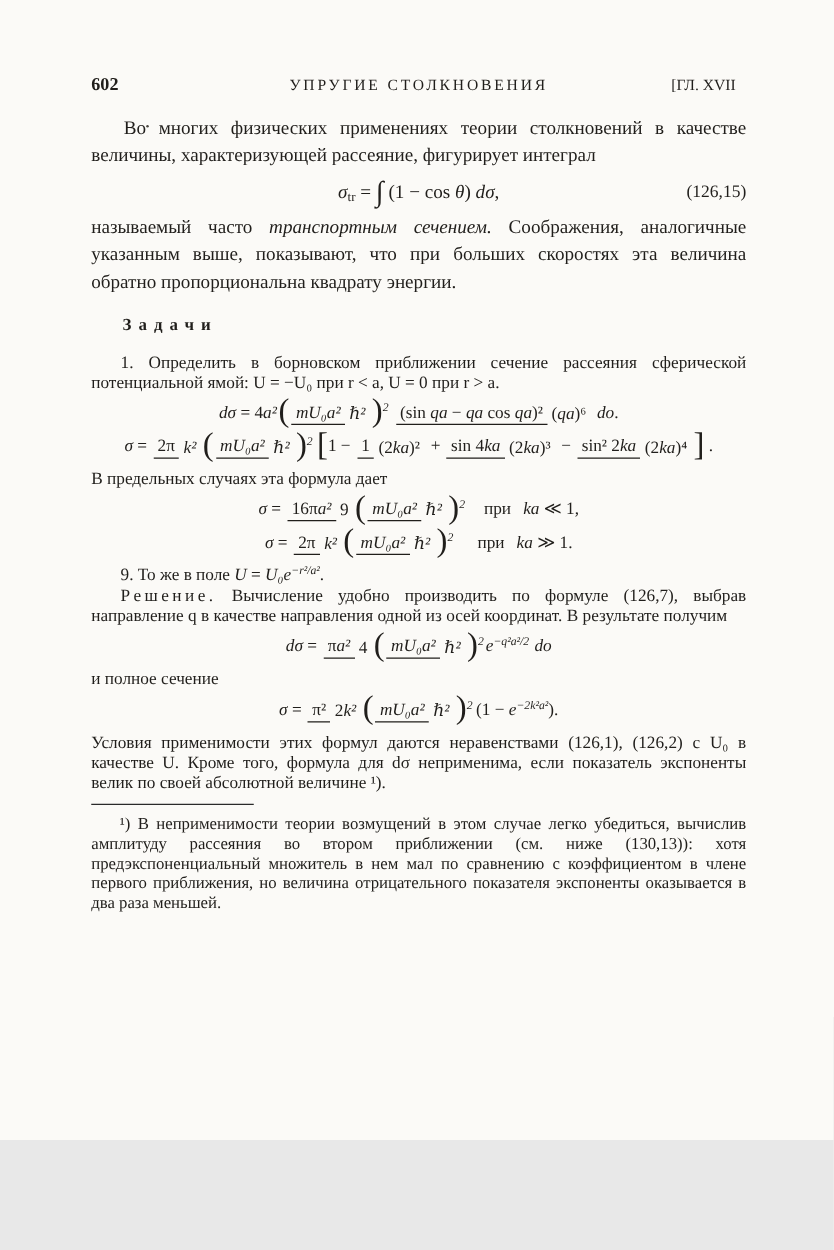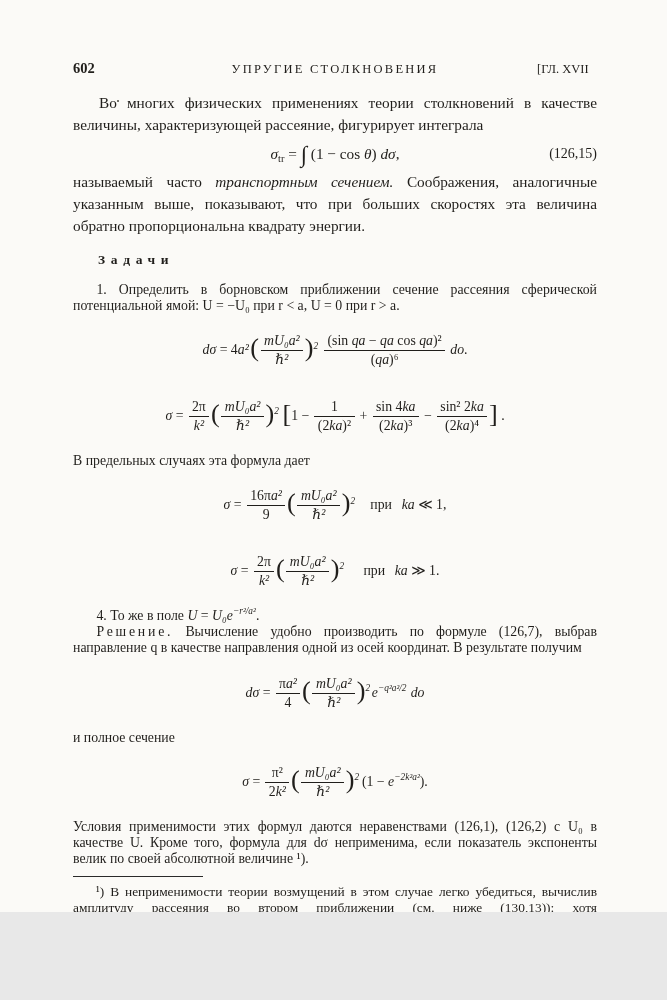--- a/index.html
+++ b/index.html
@@ -35,39 +35,39 @@
   .footnote{margin-top:8px;font-size:13.4px;line-height:15.9px;text-align:justify;}
   .fn-rule{width:130px;border-top:1.5px solid var(--rule);margin:0 0 7px 0;}
   
   .math{display:inline-block;white-space:nowrap;text-indent:0;}
   .mi{font-style:italic;}
   .mr{font-style:normal;}
   .msup{display:inline-block;vertical-align:.55em;font-size:.68em;font-style:italic;line-height:0;}
   .msub{display:inline-block;vertical-align:-.25em;font-size:.68em;font-style:normal;line-height:0;}
   .mbig{display:inline-block;font-size:1.9em;font-weight:300;line-height:0;vertical-align:-.1em;}
   .mint{display:inline-block;font-size:1.5em;line-height:0;vertical-align:-.12em;}
-  .frac{display:inline-flex;flex-direction:column;vertical-align:middle;text-align:center;margin:12px .12em;line-height:1.15;}
+  .frac{display:inline-flex;flex-direction:row;vertical-align:middle;text-align:center;margin:1px .12em;line-height:1.15;}
   .frac .num{display:block;padding:0 .25em 1px;border-bottom:1px solid var(--ink);}
   .frac .den{display:block;padding:1px .25em 0;}
   
   .speck{position:absolute;background:#4a4740;border-radius:50%;}
 </style>
 </head>
 <body>
 
 <div class="page">
 
   <div class="running-head">
     <span class="page-num">602</span>
     <span class="run-title">УПРУГИЕ СТОЛКНОВЕНИЯ</span>
     <span class="chapter">[ГЛ. XVII</span>
   </div>
 
   <div class="bodytext">
-    <p class="indent">Во многих физических применениях теории столкновений в качестве величины, характеризующей рассеяние, фигурирует интеграла</p>
+    <p class="indent">Во многих физических применениях теории столкновений в качестве величины, характеризующей рассеяние, фигурирует интеграл</p>
 
     <div class="eq-display">
       <span class="math"><span class="mi">σ</span><span class="msub">tr</span><span class="mr"> = </span><span class="mint">∫</span><span class="mr"> (1 − cos </span><span class="mi">θ</span><span class="mr">) </span><span class="mi">dσ</span><span class="mr">,</span></span>
       <span class="eq-num">(126,15)</span>
     </div>
 
     <p><span>называемый часто </span><i>транспортным сечением.</i><span> Соображения, аналогичные указанным выше, показывают, что при больших скоростях эта величина обратно пропорциональна квадрату энергии.</span></p>
   </div>
 
   <div class="problems">
@@ -119,21 +119,21 @@
     <div class="eq-display">
       <span class="math"><span class="mi">σ</span><span class="mr"> = </span><span class="frac">
             <span class="num"><span class="mr">2π</span></span>
             <span class="den"><span class="mi">k²</span></span>
           </span><span class="mbig">(</span><span class="frac">
             <span class="num"><span class="mi">mU₀a²</span></span>
             <span class="den"><span class="mi">ℏ²</span></span>
           </span><span class="mbig">)</span><span class="msup">2</span><span style="display: inline-block; width: 1.4em;"></span><span class="mr">при</span><span style="display: inline-block; width: 0.7em;"></span><span class="mi">ka</span><span class="mr"> ≫ 1.</span></span>
     </div>
 
-    <p class="indent"><span>4. То же в поле </span><span class="math"><span class="mi">U</span><span class="mr"> = </span><span class="mi">U₀e</span><span class="msup">−r²/a²</span><span class="mr">.</span></span></p>
+    <p class="indent"><span>9. То же в поле </span><span class="math"><span class="mi">U</span><span class="mr"> = </span><span class="mi">U₀e</span><span class="msup">−r²/a²</span><span class="mr">.</span></span></p>
     <p class="indent"><span class="spaced">Решение.</span><span> Вычисление удобно производить по формуле (126,7), выбрав направление q в качестве направления одной из осей координат. В результате получим</span></p>
 
     <div class="eq-display">
       <span class="math"><span class="mi">dσ</span><span class="mr"> = </span><span class="frac">
             <span class="num"><span class="mr">π</span><span class="mi">a²</span></span>
             <span class="den"><span class="mr">4</span></span>
           </span><span class="mbig">(</span><span class="frac">
             <span class="num"><span class="mi">mU₀a²</span></span>
             <span class="den"><span class="mi">ℏ²</span></span>
           </span><span class="mbig">)</span><span class="msup">2</span><span style="display: inline-block; width: 0.12em;"></span><span class="mi">e</span><span class="msup">−q²a²/2</span><span style="display: inline-block; width: 0.3em;"></span><span class="mi">do</span></span>

